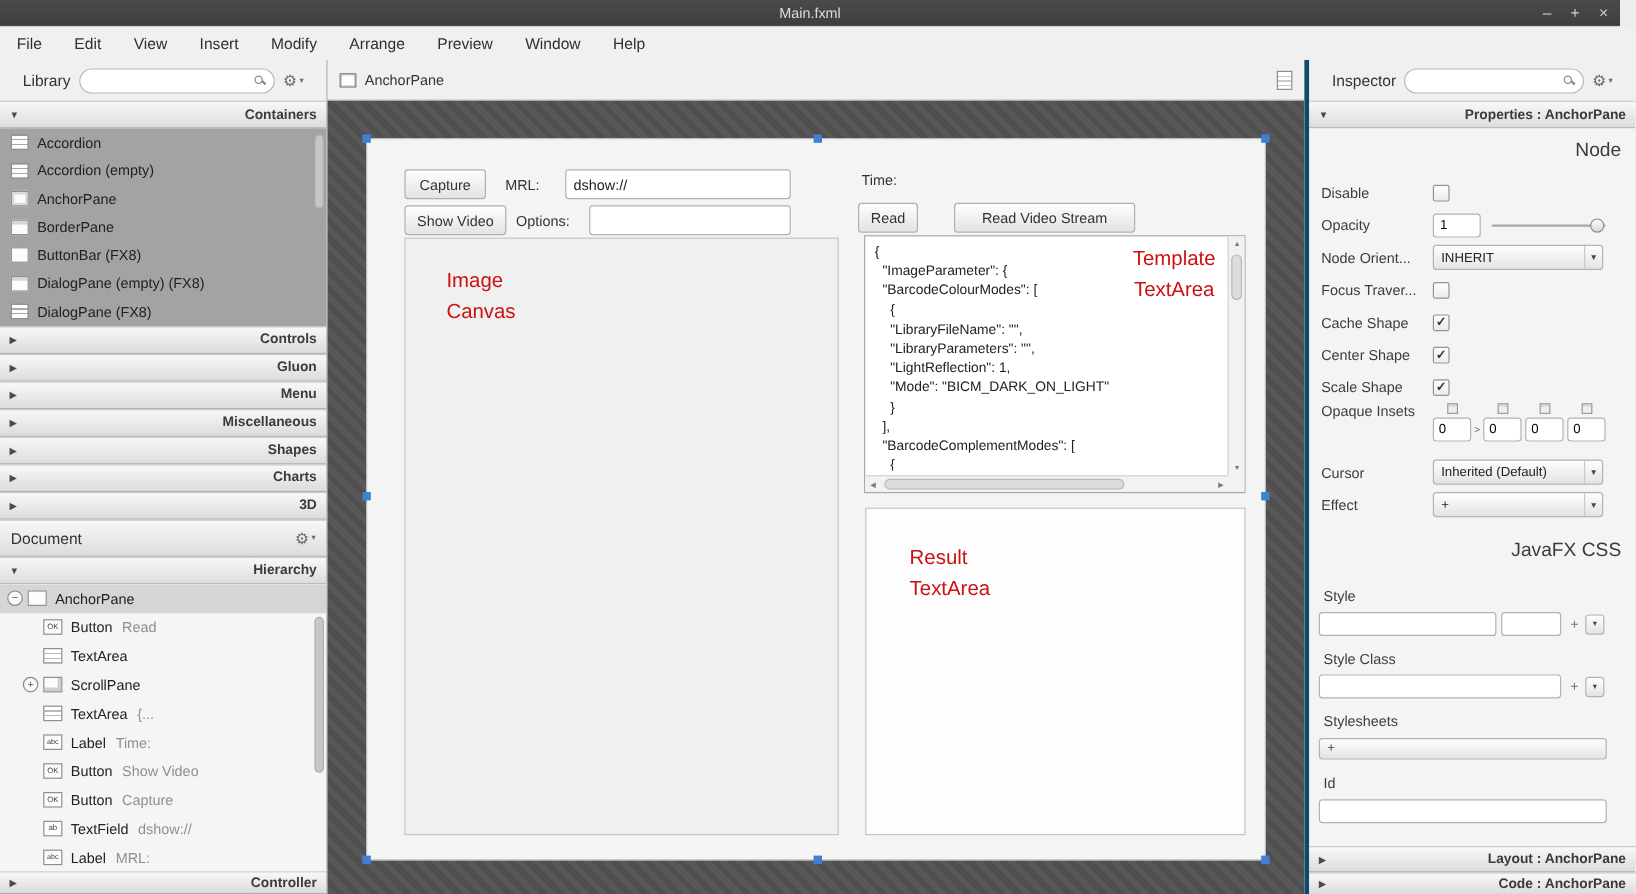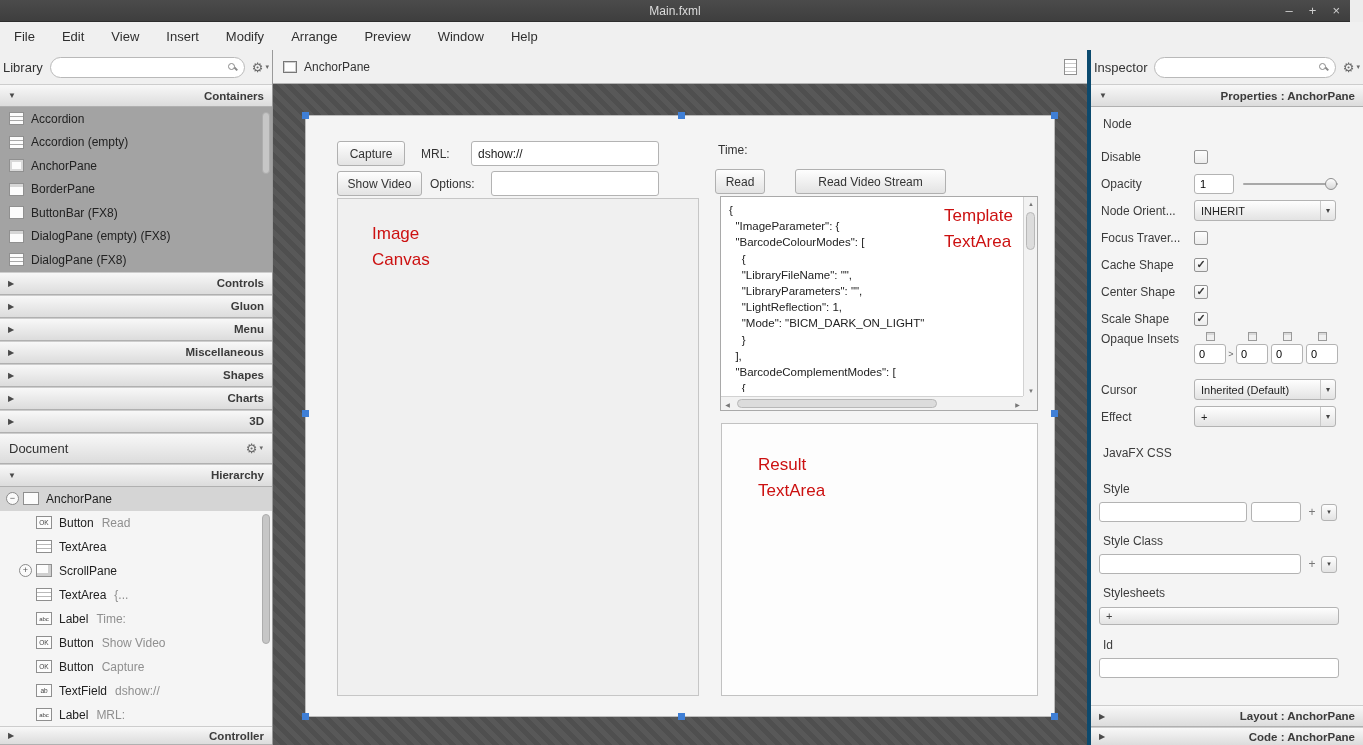--- a/index.html
+++ b/index.html
@@ -18,21 +18,21 @@
   .menubar { position:absolute; top:22px; left:0; right:0; height:28px; background:#f0f0f0;
     display:flex; align-items:center; padding-left:14px; gap:27px; font-size:13px; color:#2f2f2f; }
 
   
   .sec-header { height:23px; background:linear-gradient(#f8f8f8,#dcdcdc);
     border-top:1px solid #cdcdcd; border-bottom:1px solid #b0b0b0;
     display:flex; align-items:center; padding:0 8px; flex:none; }
   .tri { font-size:8px; color:#4a4a4a; width:13px; flex:none; }
   .sec-label { margin-left:auto; font-weight:bold; font-size:11.5px; color:#3b3b3b; }
 
-  .panel-toolbar { height:34px; display:flex; align-items:center; padding:0 3px; gap:7px;
+  .panel-toolbar { height:34px; display:flex; align-items:center; padding:0 19px; gap:7px;
     background:#f0f0f0; flex:none; }
   .panel-title { font-size:13px; color:#333; flex:none; }
   .search-box { flex:1; height:21px; background:#fff; border:1px solid #b9b9b9; border-radius:11px; position:relative; }
   .search-box input { position:absolute; inset:0; border:none; background:transparent; border-radius:11px; padding:0 22px 0 10px; font:11px "Liberation Sans",sans-serif; outline:none; }
   .mag { position:absolute; right:9px; top:5px; width:7px; height:7px; border:1.5px solid #8a8a8a; border-radius:50%; }
   .mag::after { content:""; position:absolute; width:4px; height:1.5px; background:#8a8a8a; transform:rotate(45deg); right:-4px; bottom:-1px; }
   .gear-btn { display:flex; align-items:center; gap:2px; color:#6a6a6a; font-size:13px; flex:none; }
   .gear-btn .dd-mini { font-size:7px; color:#6a6a6a; }
 
   
@@ -107,21 +107,21 @@
   .sb-btn { position:absolute; font-size:6px; color:#777; width:14px; height:13px; display:flex; align-items:center; justify-content:center; }
   .sb-thumb { position:absolute; background:#dcdcdc; border:1px solid #b8b8b8; border-radius:6px; }
   .sb-corner { position:absolute; right:0; bottom:0; width:14px; height:14px; background:#f2f2f2; }
 
   
   .right-panel { position:absolute; top:50px; right:0; width:276px; bottom:0; background:#f2f2f2;
     border-left:4px solid #0c4a6e; overflow:hidden; }
   .rp-toolbar { position:absolute; top:0; left:0; right:0; }
   .props-header { position:absolute; top:34px; left:0; right:0; }
   .inspector-body { position:absolute; top:57px; left:0; right:0; bottom:40px; background:#f4f4f4; overflow:hidden; }
-  .mini-label { text-align:left; padding:10px 12px 12px; font-size:12px; color:#3c3c3c; }
+  .mini-label { text-align:right; padding:10px 12px 12px; font-size:16px; color:#3c3c3c; }
   .prop-row { display:flex; align-items:center; height:27px; padding-left:10px; }
   .prop-label { width:93px; font-size:12px; color:#3c3c3c; flex:none; }
   .cb { width:14px; height:14px; border:1px solid #949494; border-radius:2px;
     background:linear-gradient(#fdfdfd,#ececec); position:relative; flex:none; }
   .cb.checked::after { content:"✓"; position:absolute; left:1.5px; top:-1px; font-size:11px; color:#3a3a3a; font-weight:bold; }
   .small-field { width:40px; height:20px; border:1px solid #b3b3b3; border-radius:3px; padding:0 5px;
     font:11px "Liberation Sans",sans-serif; background:#fff; outline:none; }
   .slider { position:relative; width:95px; height:20px; margin-left:9px; flex:none; }
   .slider-track { position:absolute; left:0; right:0; top:9px; height:2px; background:#a8a8a8; border-radius:1px; }
   .slider-knob { position:absolute; right:1px; top:4px; width:12px; height:12px; border-radius:50%;
@@ -385,21 +385,21 @@
   "BarcodeColourModes": [
     {
     "LibraryFileName": "",
     "LibraryParameters": "",
     "LightReflection": 1,
     "Mode": "BICM_DARK_ON_LIGHT"
     }
   ],
   "BarcodeComplementModes": [
     {</div>
-          <span class="annotation" style="right:24px; top:6px; text-align:left;">Template
+          <span class="annotation" style="right:24px; top:6px; text-align:center;">Template
 TextArea</span>
           <div class="sb-v">
             <span class="sb-btn" style="top:0;">▲</span>
             <div class="sb-thumb" style="left:2px; width:9px; top:15px; height:38px;"></div>
             <span class="sb-btn" style="bottom:0;">▼</span>
           </div>
           <div class="sb-h">
             <span class="sb-btn" style="left:0; width:13px; height:14px;">◀</span>
             <div class="sb-thumb" style="top:2px; height:9px; left:16px; width:200px;"></div>
             <span class="sb-btn" style="right:0; width:13px; height:14px;">▶</span>

